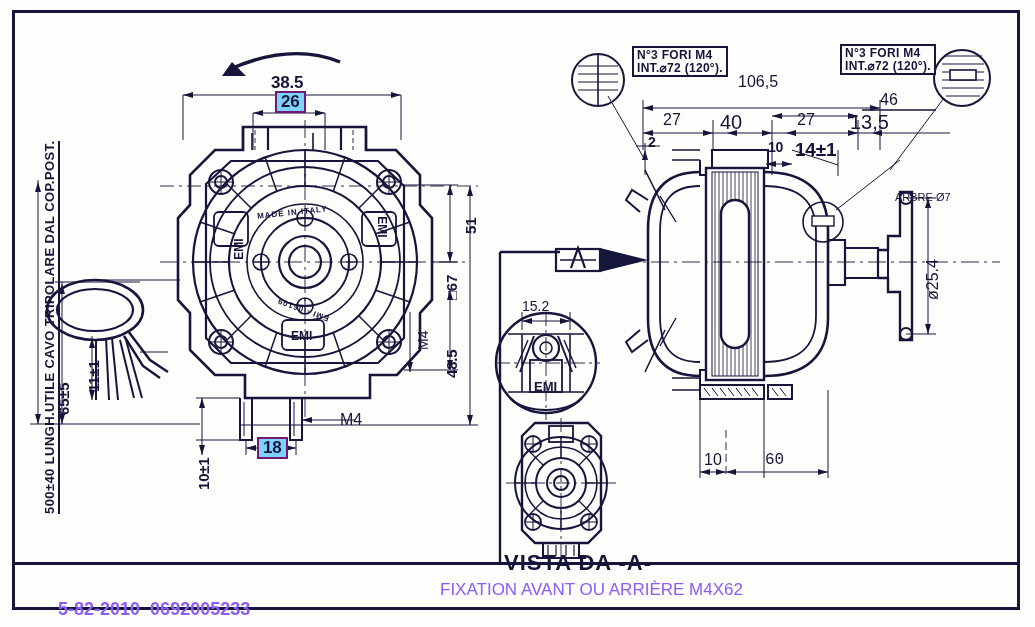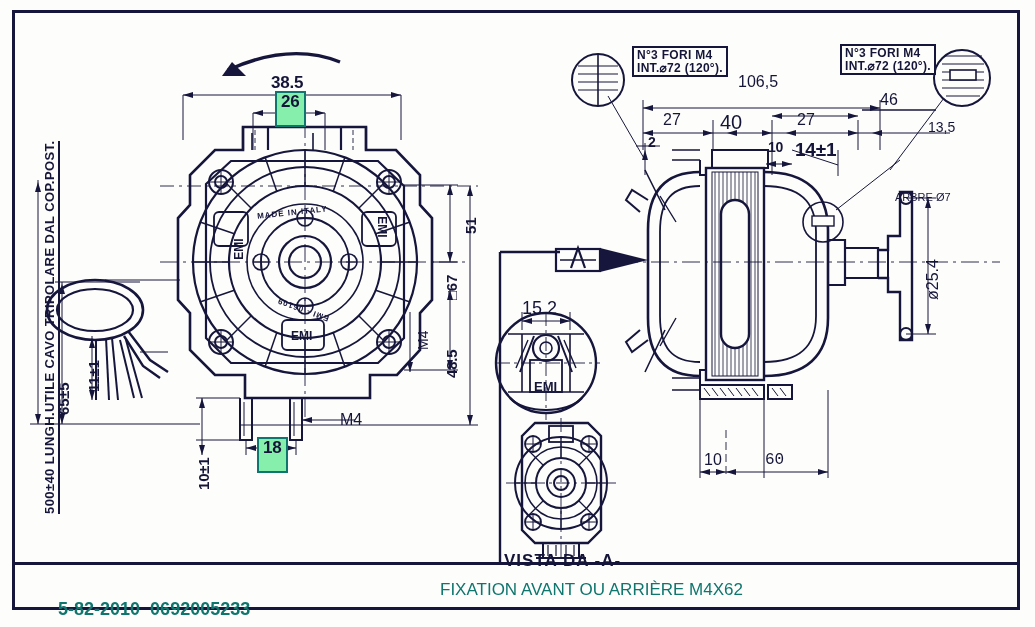--- a/index.html
+++ b/index.html
@@ -14,30 +14,30 @@
   }
   #titlediv{
     position:absolute;left:12px;top:562px;width:1008px;height:0;
     border-top:3px solid #16163c;
   }
   .lbl{position:absolute;white-space:pre;line-height:1;}
   .dim{font-size:15px;font-weight:700;letter-spacing:-0.2px;}
   .dimlt{font-size:15px;font-weight:400;}
   .tiny{font-size:11px;font-weight:700;}
   .rot90{transform-origin:0 0;transform:rotate(-90deg);}
-  .boxed{border:2px solid #0f766e;padding:0px 4px 15px 4px;background:#86efac;}
+  .boxed{border:2px solid #701a75;padding:0px 4px 1px 4px;background:#7dd3fc;}
   svg{position:absolute;left:0;top:0;overflow:visible;}
   .wm{
     position:absolute;color:#3a3a6a;opacity:.17;font-weight:700;
     font-family:"Liberation Serif",serif;white-space:pre;pointer-events:none;
   }
   #footer{
     position:absolute;left:0;top:566px;width:1035px;height:45px;
   }
-  .ft{position:absolute;font-size:17px;color:#0f766e;white-space:pre;}
+  .ft{position:absolute;font-size:17px;color:#8b5cf6;white-space:pre;}
   .ftb{font-weight:700;}
 </style>
 </head>
 <body>
 
 <div id="sheet">
 
   <div class="wm" style="left:245px;top:330px;font-size:46px;transform:rotate(-22deg);">www.setem.it</div>
   <div class="wm" style="left:430px;top:330px;font-size:86px;letter-spacing:6px;transform:rotate(-22deg);">SETEM</div>
   <div class="wm" style="left:255px;top:470px;font-size:40px;transform:rotate(-16deg);">commerciale setem.it</div>
@@ -352,21 +352,21 @@
 
   <div style="position:absolute;left:632px;top:46px;border:2px solid #16163c;background:#fdfdfb;padding:1px 3px;font-size:12px;font-weight:700;line-height:1.05;white-space:pre;letter-spacing:.3px;">N°3 FORI M4
 INT.⌀72 (120°).</div>
   <div style="position:absolute;left:840px;top:44px;border:2px solid #16163c;background:#fdfdfb;padding:1px 3px;font-size:12px;font-weight:700;line-height:1.05;white-space:pre;letter-spacing:.3px;">N°3 FORI M4
 INT.⌀72 (120°).</div>
 
   <div class="lbl dimlt" style="left:738px;top:74px;font-size:16px;">106,5</div>
   <div class="lbl dimlt" style="left:663px;top:112px;font-size:16px;">27</div>
   <div class="lbl dimlt" style="left:720px;top:112px;font-size:20px;">40</div>
   <div class="lbl dimlt" style="left:797px;top:112px;font-size:16px;">27</div>
-  <div class="lbl dimlt" style="left:928px;top:112px;font-size:14px;margin-top:8px;">13,5</div>
+  <div class="lbl dimlt" style="left:850px;top:112px;font-size:20px;">13,5</div>
   <div class="lbl dimlt" style="left:880px;top:92px;font-size:16px;">46</div>
   <div class="lbl dim" style="left:648px;top:135px;font-size:14px;">2</div>
   <div class="lbl dim" style="left:768px;top:140px;font-size:14px;">10</div>
   <div class="lbl dim" style="left:795px;top:140px;font-size:19px;">14±1</div>
   <div class="lbl dimlt" style="left:895px;top:192px;font-size:11px;">ARBRE Ø7</div>
   <div class="lbl rot90 dimlt" style="left:925px;top:300px;font-size:16px;">ø25.4</div>
   <div class="lbl dimlt" style="left:704px;top:452px;font-size:16px;">10</div>
   <div class="lbl dimlt" style="left:765px;top:452px;font-size:16px;font-family:Liberation Mono, monospace;">60</div>
 
   <svg width="1035" height="627">
@@ -430,23 +430,23 @@
       </g>
       <rect x="549" y="426" width="24" height="16" stroke-width="1.8"></rect>
       <path d="M543,543 L543,558 L579,558 L579,543" stroke-width="2"></path>
       <path d="M548,545 L548,556 M556,545 L556,556 M566,545 L566,556 M574,545 L574,556" stroke-width="1.2"></path>
       <line x1="536" y1="558" x2="586" y2="558" stroke-width="2"></line>
       <line x1="561" y1="418" x2="561" y2="560" stroke-width="0.9" stroke-dasharray="14 4 3 4"></line>
       <line x1="506" y1="483" x2="616" y2="483" stroke-width="0.9" stroke-dasharray="14 4 3 4"></line>
     </g>
   </svg>
 
-  <div class="lbl dimlt" style="left:522px;top:299px;font-size:18px;">15.2</div>
+  <div class="lbl dimlt" style="left:522px;top:299px;font-size:14px;">15.2</div>
   <div class="lbl tiny" style="left:534px;top:380px;font-size:13px;">EMI</div>
-  <div class="lbl" style="left:504px;top:552px;font-size:17px;font-weight:700;letter-spacing:1px;">VISTA DA -A-</div>
+  <div class="lbl" style="left:504px;top:552px;font-size:22px;font-weight:700;letter-spacing:1px;">VISTA DA -A-</div>
 
   <div id="footer">
     <div class="ft ftb" style="left:28px;top:12px;font-size:18px;">
       <span>5-82-2010</span>&nbsp;&nbsp;<span>0692005233</span>
     </div>
     <div class="ft" style="left:440px;top:14px;font-size:17px;">FIXATION AVANT OU ARRIÈRE M4X62</div>
   </div>
 
 </div>
 

